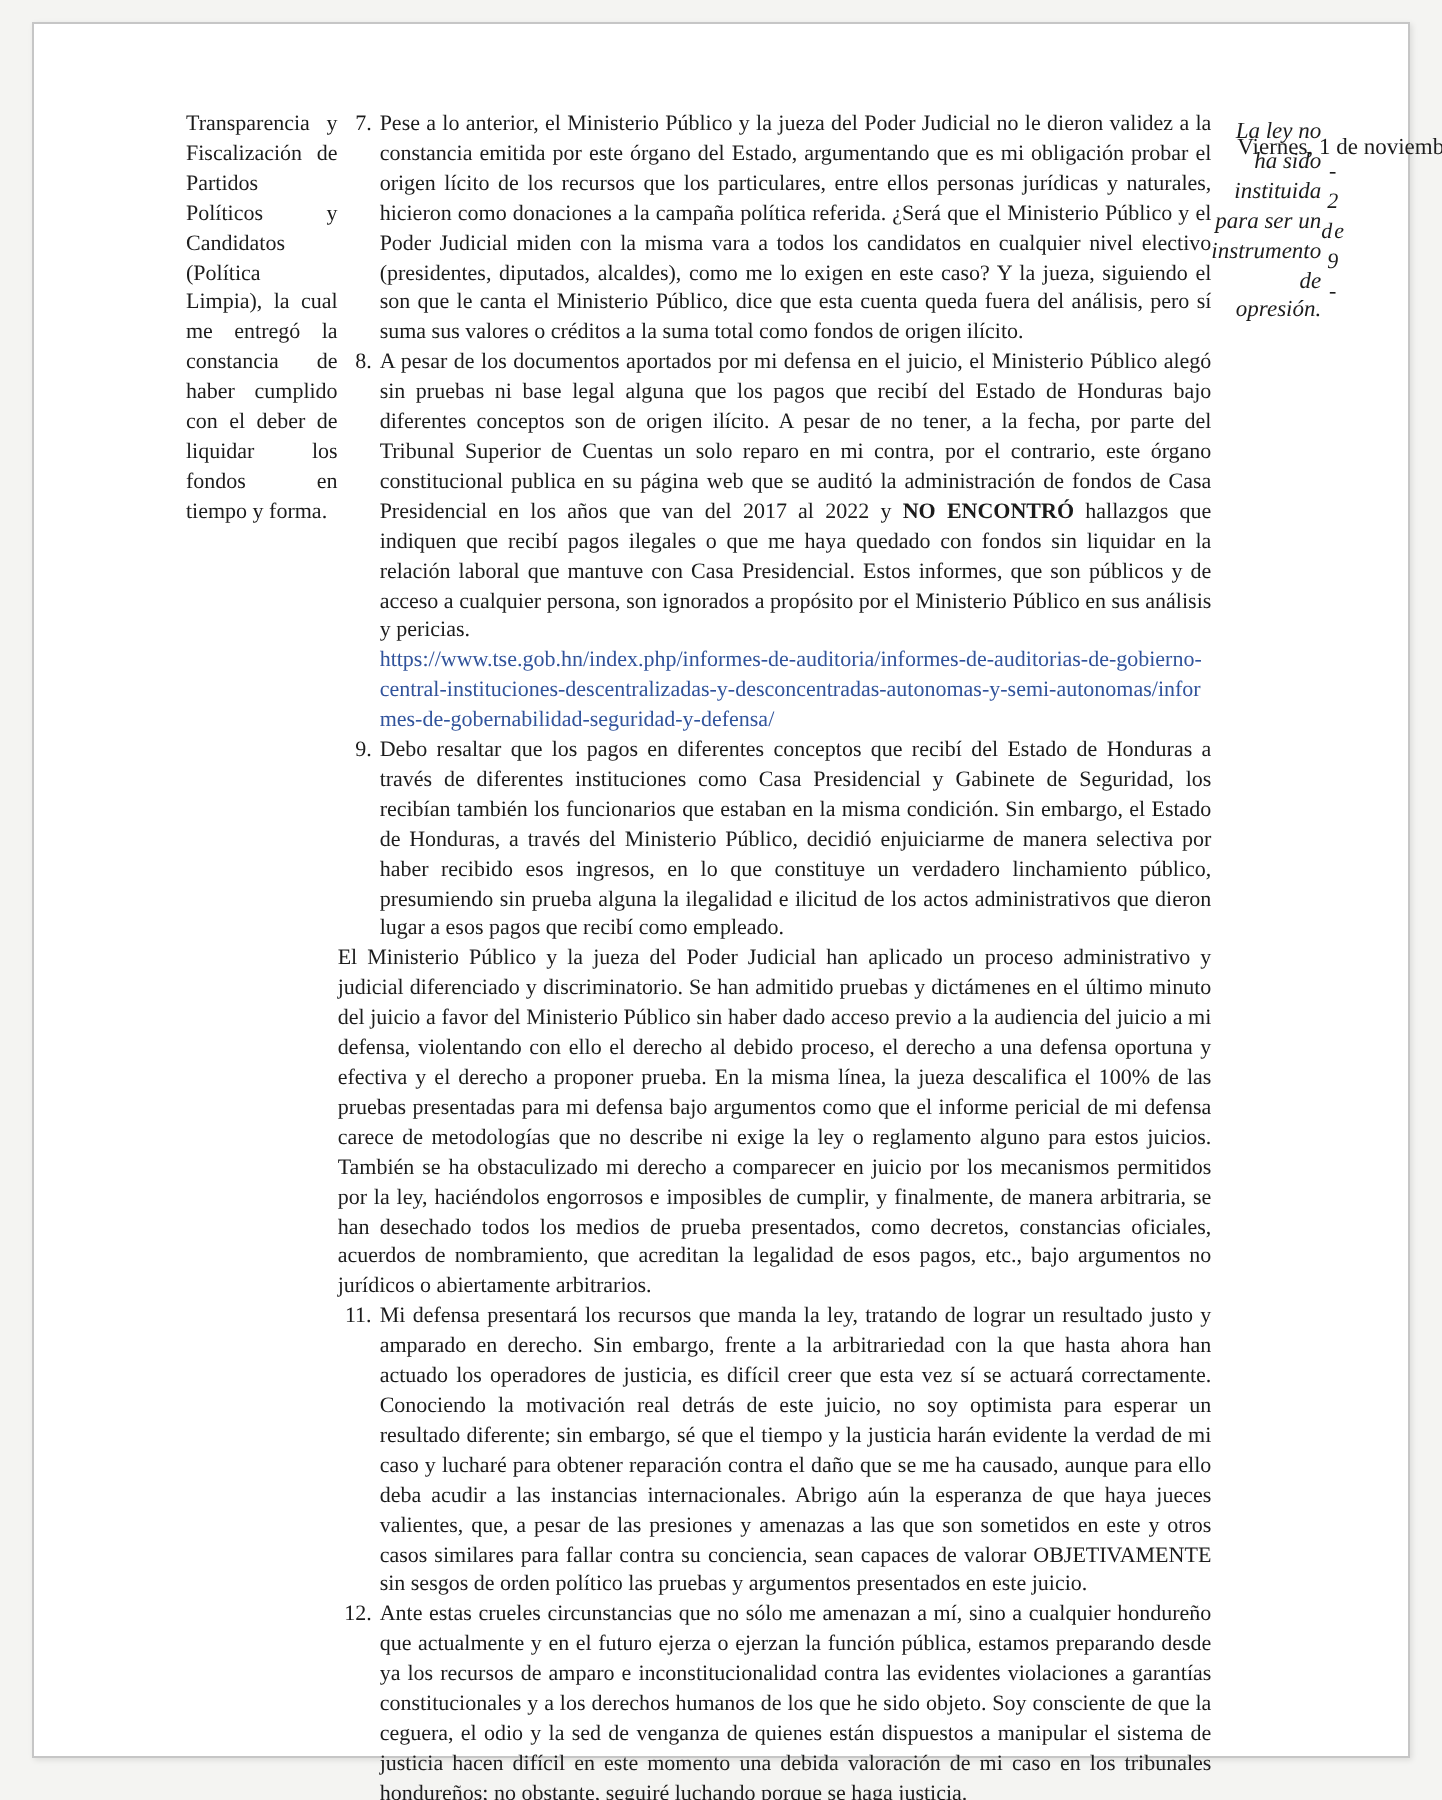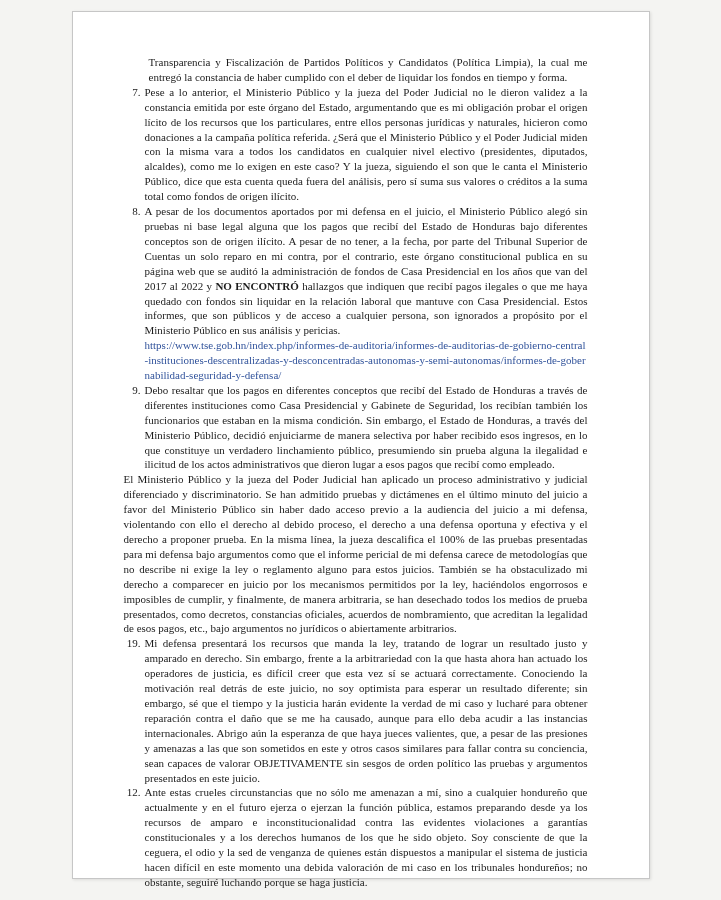--- a/index.html
+++ b/index.html
@@ -13,27 +13,27 @@
   html,body{margin:0;padding:0;}
   body{
     width:721px;height:900px;
     background:var(--canvas-bg);
     font-family:"Liberation Serif","DejaVu Serif",serif;
     color:var(--text);
     overflow:hidden;
   }
   .canvas{width:721px;height:900px;}
   .page{
-    width:578px;height:868px;
+    width:689px;height:868px;
     margin:11px auto 0;
     background:#ffffff;
     border:1px solid var(--page-border);
     box-shadow:1px 1px 3px rgba(0,0,0,.10);
-    padding:43px 61px 12px 51px;
-    display:flex;flex-direction:column;
+    padding:43px 31px 12px 51px;
+    display:flex;
     font-size:11px;line-height:14.9px;
   }
   .intro{margin:0 0 0 25px;text-align:justify;}
   .list{margin:0;}
   .item{display:flex;}
   .num{flex:0 0 21px;text-align:right;padding-right:4px;}
   .body{flex:1;text-align:justify;}
   .body b{font-weight:bold;}
   a.link{
     color:var(--link);
@@ -68,21 +68,21 @@
           <span class="body"><span>A pesar de los documentos aportados por mi defensa en el juicio, el Ministerio Público alegó sin pruebas ni base legal alguna que los pagos que recibí del Estado de Honduras bajo diferentes conceptos son de origen ilícito. A pesar de no tener, a la fecha, por parte del Tribunal Superior de Cuentas un solo reparo en mi contra, por el contrario, este órgano constitucional publica en su página web que se auditó la administración de fondos de Casa Presidencial en los años que van del 2017 al 2022 y </span><b>NO ENCONTRÓ</b><span> hallazgos que indiquen que recibí pagos ilegales o que me haya quedado con fondos sin liquidar en la relación laboral que mantuve con Casa Presidencial. Estos informes, que son públicos y de acceso a cualquier persona, son ignorados a propósito por el Ministerio Público en sus análisis y pericias.</span><br><a class="link">https://www.tse.gob.hn/index.php/informes-de-auditoria/informes-de-auditorias-de-gobierno-central-instituciones-descentralizadas-y-desconcentradas-autonomas-y-semi-autonomas/informes-de-gobernabilidad-seguridad-y-defensa/</a></span>
         </div>
         <div class="item">
           <span class="num">9.</span>
           <span class="body"><span>Debo resaltar que los pagos en diferentes conceptos que recibí del Estado de Honduras a través de diferentes instituciones como Casa Presidencial y Gabinete de Seguridad, los recibían también los funcionarios que estaban en la misma condición. Sin embargo, el Estado de Honduras, a través del Ministerio Público, decidió enjuiciarme de manera selectiva por haber recibido esos ingresos, en lo que constituye un verdadero linchamiento público, presumiendo sin prueba alguna la ilegalidad e ilicitud de los actos administrativos que dieron lugar a esos pagos que recibí como empleado.</span></span>
         </div>
         <div class="item">
           <span class="body"><span>El Ministerio Público y la jueza del Poder Judicial han aplicado un proceso administrativo y judicial diferenciado y discriminatorio. Se han admitido pruebas y dictámenes en el último minuto del juicio a favor del Ministerio Público sin haber dado acceso previo a la audiencia del juicio a mi defensa, violentando con ello el derecho al debido proceso, el derecho a una defensa oportuna y efectiva y el derecho a proponer prueba. En la misma línea, la jueza descalifica el 100% de las pruebas presentadas para mi defensa bajo argumentos como que el informe pericial de mi defensa carece de metodologías que no describe ni exige la ley o reglamento alguno para estos juicios. También se ha obstaculizado mi derecho a comparecer en juicio por los mecanismos permitidos por la ley, haciéndolos engorrosos e imposibles de cumplir, y finalmente, de manera arbitraria, se han desechado todos los medios de prueba presentados, como decretos, constancias oficiales, acuerdos de nombramiento, que acreditan la legalidad de esos pagos, etc., bajo argumentos no jurídicos o abiertamente arbitrarios.</span></span>
         </div>
         <div class="item">
-          <span class="num">19.</span>
+          <span class="num">11.</span>
           <span class="body"><span>Mi defensa presentará los recursos que manda la ley, tratando de lograr un resultado justo y amparado en derecho. Sin embargo, frente a la arbitrariedad con la que hasta ahora han actuado los operadores de justicia, es difícil creer que esta vez sí se actuará correctamente. Conociendo la motivación real detrás de este juicio, no soy optimista para esperar un resultado diferente; sin embargo, sé que el tiempo y la justicia harán evidente la verdad de mi caso y lucharé para obtener reparación contra el daño que se me ha causado, aunque para ello deba acudir a las instancias internacionales. Abrigo aún la esperanza de que haya jueces valientes, que, a pesar de las presiones y amenazas a las que son sometidos en este y otros casos similares para fallar contra su conciencia, sean capaces de valorar OBJETIVAMENTE sin sesgos de orden político las pruebas y argumentos presentados en este juicio.</span></span>
         </div>
         <div class="item">
           <span class="num">12.</span>
           <span class="body"><span>Ante estas crueles circunstancias que no sólo me amenazan a mí, sino a cualquier hondureño que actualmente y en el futuro ejerza o ejerzan la función pública, estamos preparando desde ya los recursos de amparo e inconstitucionalidad contra las evidentes violaciones a garantías constitucionales y a los derechos humanos de los que he sido objeto. Soy consciente de que la ceguera, el odio y la sed de venganza de quienes están dispuestos a manipular el sistema de justicia hacen difícil en este momento una debida valoración de mi caso en los tribunales hondureños; no obstante, seguiré luchando porque se haga justicia.</span></span>
         </div>
       </div>
 
     <div class="spacer"></div>
 

